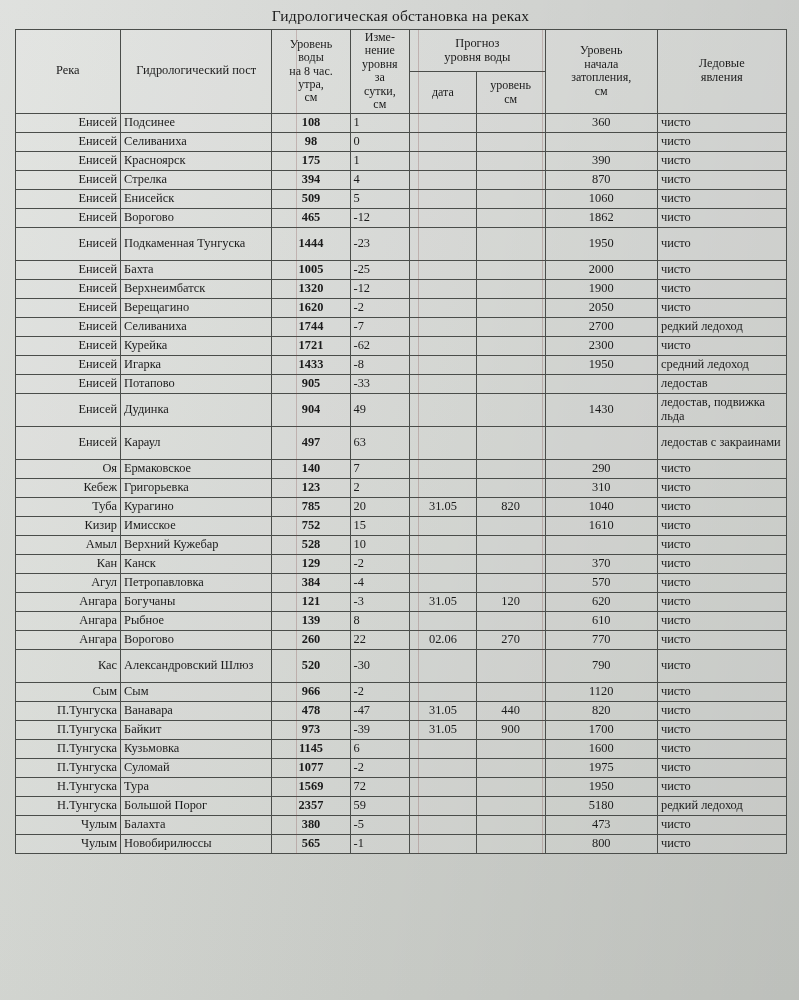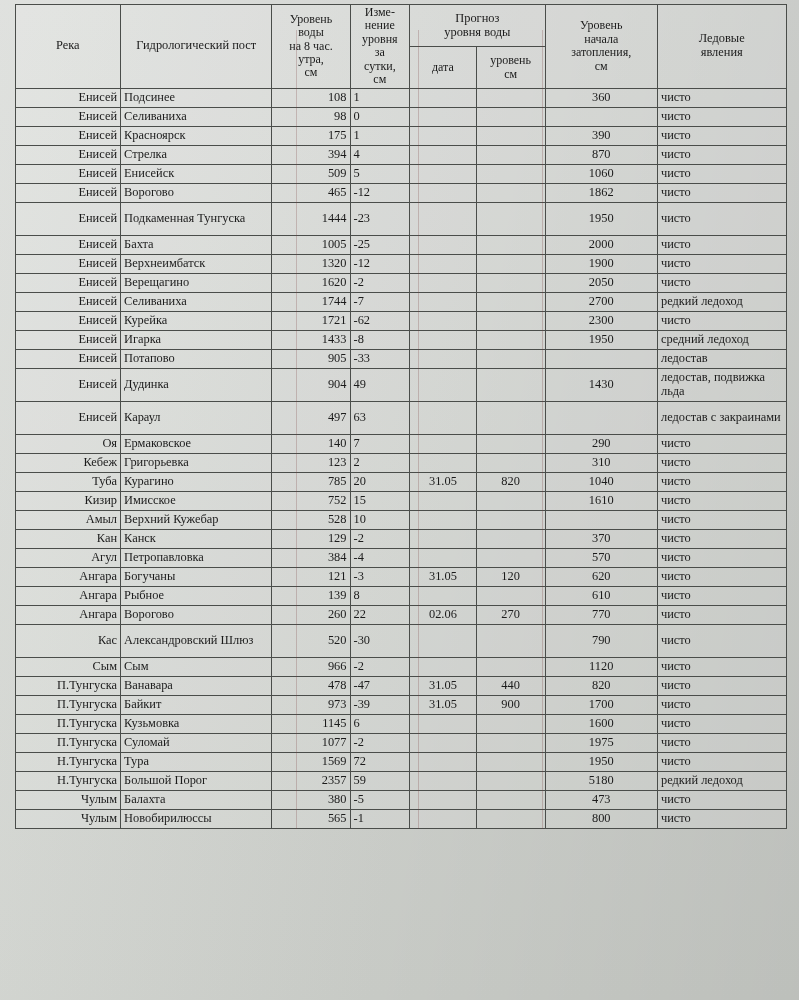--- a/index.html
+++ b/index.html
@@ -63,21 +63,21 @@
   .c-post     { width: 132px; }
   .c-level    { width: 68px; }
   .c-change   { width: 52px; }
   .c-fdate    { width: 58px; }
   .c-flevel   { width: 60px; }
   .c-flood    { width: 98px; }
   .c-ice      { width: 112px; }
 
   td.river  { text-align: right;  padding-left: 5px; }
   td.post   { text-align: left;  padding-left: 5px; }
-  td.num    { text-align: right; }
+  td.num    { text-align: center; font-weight: bold; }
   td.chg    { text-align: left; padding-left: 5px; }
   td.fdate  { text-align: center; }
   td.flev   { text-align: center; }
   td.flood  { text-align: center; }
   td.ice    { text-align: left; font-size: 12px; }
 
   tbody tr { height: 19px; }
   tbody tr.tall { height: 33px; }
 
   
@@ -90,20 +90,21 @@
     pointer-events: none;
   }
 </style>
 </head>
 <body>
 
 <div class="paper"></div>
 
 <div class="sheet">
 
+  <div class="doc-title">Гидрологическая обстановка на реках</div>
 
   <table class="hydro">
     <colgroup>
       <col class="c-river">
         <col class="c-post">
         <col class="c-level">
         <col class="c-change">
       <col class="c-fdate">
         <col class="c-flevel">
         <col class="c-flood">

